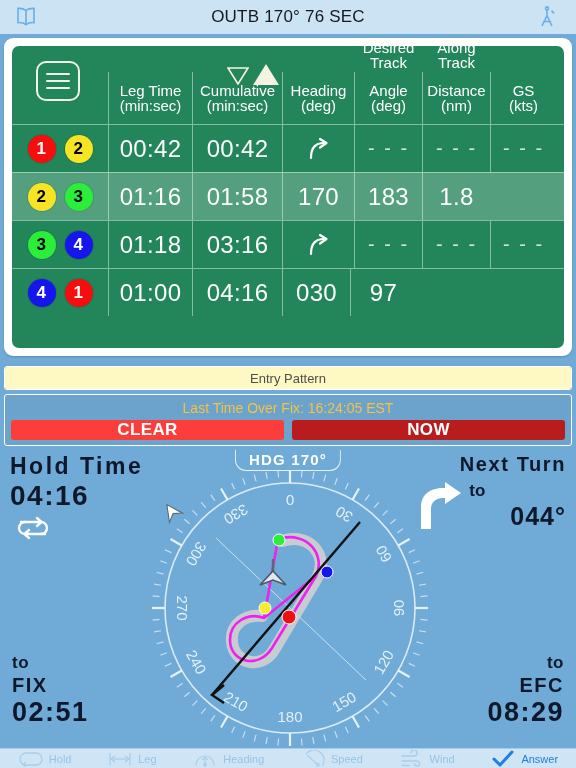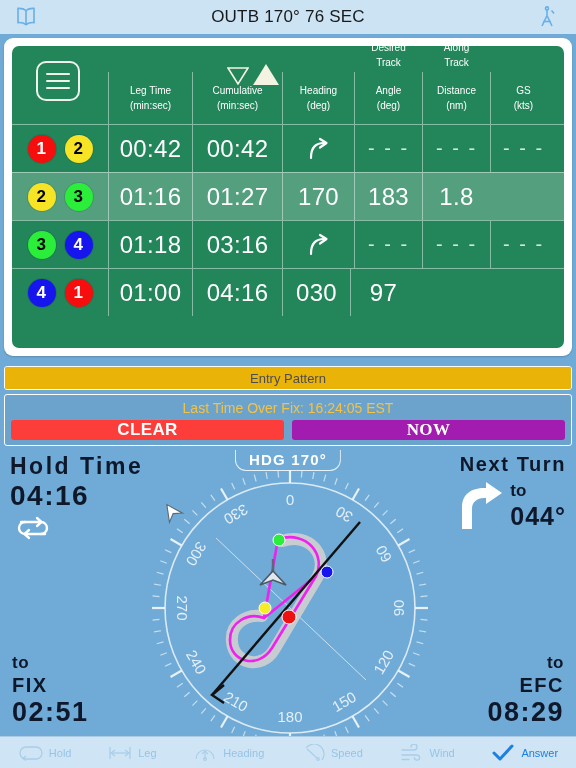--- a/index.html
+++ b/index.html
@@ -62,21 +62,21 @@
     width:0;height:0;border-left:13px solid transparent;border-right:13px solid transparent;
     border-bottom:21px solid #f4f3e2;
   }
 
   .hdr-row, .data-row { display:flex; width:100%; }
   .hdr-row { height:52px; }
   .hdr-cell, .cell {
     display:flex; align-items:center; justify-content:center;
     text-align:center; color:#ffffff;
   }
-  .hdr-cell { font-size:10px; line-height:15px; flex-direction:column;align-items:center; }
+  .hdr-cell { font-size:15px; line-height:15px; flex-direction:column;align-items:center; }
   .hdr-cell span { display:block; }
 
   .c-badges { width:96px; flex:0 0 96px; }
   .c-leg    { width:84px; flex:0 0 84px; }
   .c-cum    { width:90px; flex:0 0 90px; }
   .c-hdg    { width:72px; flex:0 0 72px; }
   .c-dta    { width:68px; flex:0 0 68px; }
   .c-atd    { width:68px; flex:0 0 68px; }
   .c-gs     { width:66px; flex:0 0 66px; }
 
@@ -103,60 +103,60 @@
 
   .turn-arrow svg { display:block; width:28px; height:24px; }
 
   
   #tabs {
     position:absolute; left:4px; top:366px; width:568px; height:24px;
     display:flex; border:1px solid #ffffff; border-radius:3px; overflow:hidden;
   }
   #tabs .tab {
     flex:1; display:flex; align-items:center; justify-content:center;
-    font-size:13px; color:#4d4d4f; background:#eab308;
+    font-size:13px; color:#4d4d4f; background:#fef9c3;
   }
   #tabs .tab.active { background:#ffffff; color:#1c1c1e; }
   #tabs .tab + .tab { border-left:1px solid #ffffff; }
 
   
   #fix-panel {
     position:absolute; left:4px; top:394px; width:568px; height:52px;
     background:#6ba3cd; border:1px solid #ffffff; border-radius:3px;
     padding:3px 6px;
   }
   #fix-label {
     text-align:center; color:#f5c242; font-size:14px; line-height:20px;
   }
   #fix-buttons { display:flex; gap:8px; margin-top:2px; }
   .act-btn {
     flex:1; height:20px; border-radius:3px;
     display:flex; align-items:center; justify-content:center;
     font-size:17px; font-weight:bold; color:#ffffff; letter-spacing:.4px;
   }
   .act-btn.clear { background:#fc3d39; }
-  .act-btn.now { background:#a21caf;font-family:Liberation Serif, serif; }
+  .act-btn.now { background:#b91c1c; }
 
   
   .info { position:absolute; color:#0f172a; }
   #hold-time { left:10px; top:452px; }
   #hold-time .lbl { font-size:23px; letter-spacing:2.5px; font-weight:bold; line-height:28px; }
   #hold-time .val { font-size:28px; letter-spacing:1.5px; font-weight:bold; line-height:32px; }
   #loop-icon { margin-top:3px; width:46px; height:26px; }
   #loop-icon svg { display:block; width:100%; height:100%; }
 
   #next-turn { right:10px; top:452px; text-align:right; }
   #next-turn .lbl { font-size:20px; letter-spacing:1.6px; font-weight:bold; line-height:25px; }
   #next-turn .lbl2 { font-size:20px; letter-spacing:1.6px; font-weight:bold; line-height:25px; }
   #next-turn .turnrow { display:flex; align-items:center; justify-content:flex-end; gap:6px; margin-top:4px; }
   #next-turn .bigarrow { width:52px; height:50px; }
   #next-turn .bigarrow svg { display:block; width:100%; height:100%; }
   #next-turn .tocol { text-align:left; }
   #next-turn .tocol .t1 { font-size:17px; font-weight:bold; line-height:20px; }
-  #next-turn .tocol .t2 { font-size:25px; font-weight:bold; letter-spacing:1px; line-height:30px; }
+  #next-turn .tocol .t2 { font-size:25px; font-weight:bold; letter-spacing:1px; line-height:30px;margin-left:41px; }
 
   #to-fix { left:12px; top:652px; }
   #to-fix .t1, #to-efc .t1 { font-size:17px; font-weight:bold; line-height:21px; letter-spacing:.5px; }
   #to-fix .t2, #to-efc .t2 { font-size:20px; font-weight:bold; line-height:24px; letter-spacing:1.5px; }
   #to-fix .t3, #to-efc .t3 { font-size:27px; font-weight:bold; line-height:31px; letter-spacing:1.5px; }
   #to-efc { right:12px; top:652px; text-align:right; }
 
   
   #hdg-pill {
     position:absolute; left:50%; transform:translateX(-50%); top:450px;
@@ -165,21 +165,21 @@
     border-radius:0 0 11px 11px;
     color:#ffffff; font-size:15px; font-weight:bold; letter-spacing:1.2px;
   }
 
   
   #compass { position:absolute; left:146px; top:464px; width:288px; height:288px; }
   #compass svg { display:block; width:100%; height:100%; overflow:visible; }
 
   
   #toolbar {
-    position:absolute; left:0; bottom:0; width:576px; height:32px;
+    position:absolute; left:0; bottom:0; width:576px; height:20px;
     background:#cfe5f5; border-top:1px solid #aacbe2;
     display:flex; align-items:center; justify-content:space-around;
   }
   .tool { display:flex; align-items:center; gap:5px; opacity:.55; }
   .tool.active { opacity:1; }
   .tool .ico { width:26px; height:18px; }
   .tool .ico svg { display:block; width:100%; height:100%; }
   .tool .tl { font-size:11px; color:#67a8d8; }
   .tool.active .tl { color:#1d7fe0; }
 </style>
@@ -278,21 +278,21 @@
           <div class="cell c-gs dashes">- - -</div>
         </div>
         <div class="data-row selected">
           <div class="cell c-badges">
             <div class="badge-pair">
       <div class="badge" style="background:#f7e425">2</div>
       <div class="badge" style="background:#2bee3a">3</div>
             </div>
           </div>
           <div class="cell c-leg">01:16</div>
-          <div class="cell c-cum">01:27</div>
+          <div class="cell c-cum">01:58</div>
           <div class="cell c-hdg">170</div>
           <div class="cell c-dta">183</div>
           <div class="cell c-atd">1.8</div>
         </div>
         <div class="data-row">
           <div class="cell c-badges">
             <div class="badge-pair">
       <div class="badge" style="background:#2bee3a">3</div>
       <div class="badge light-txt" style="background:#1615ee">4</div>
             </div>

